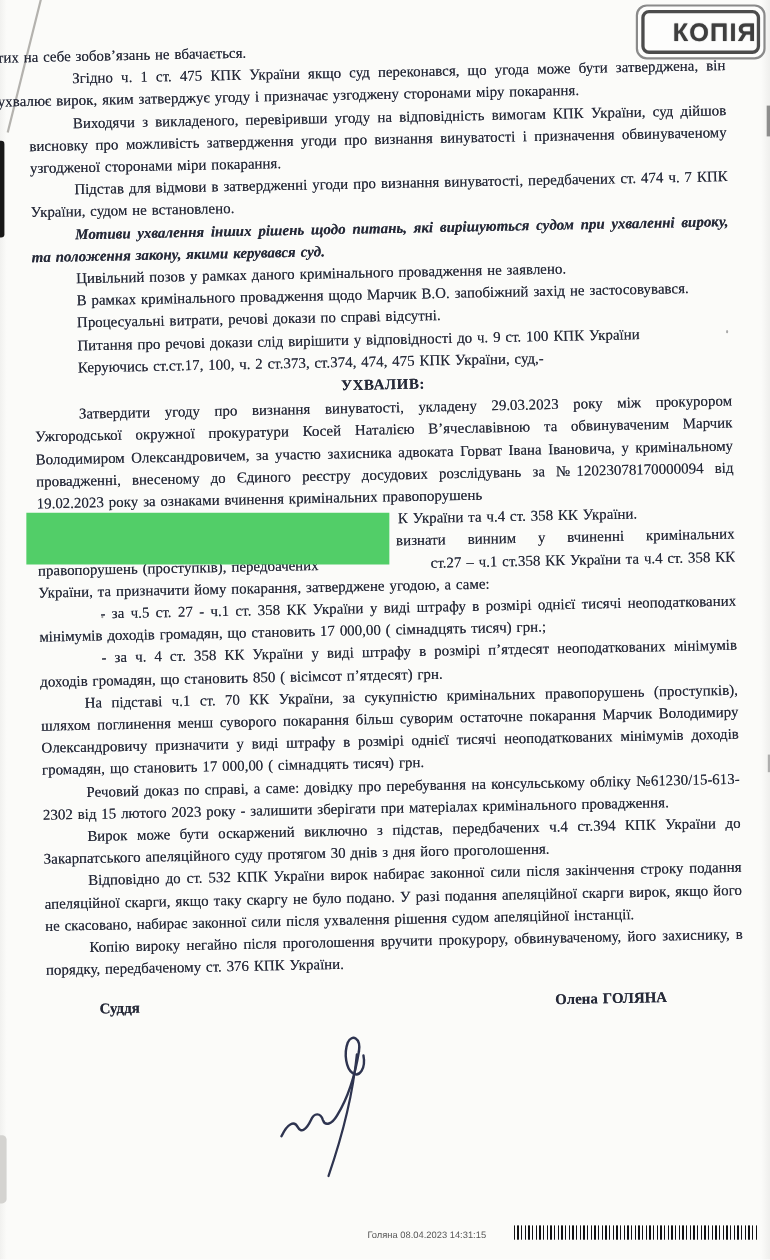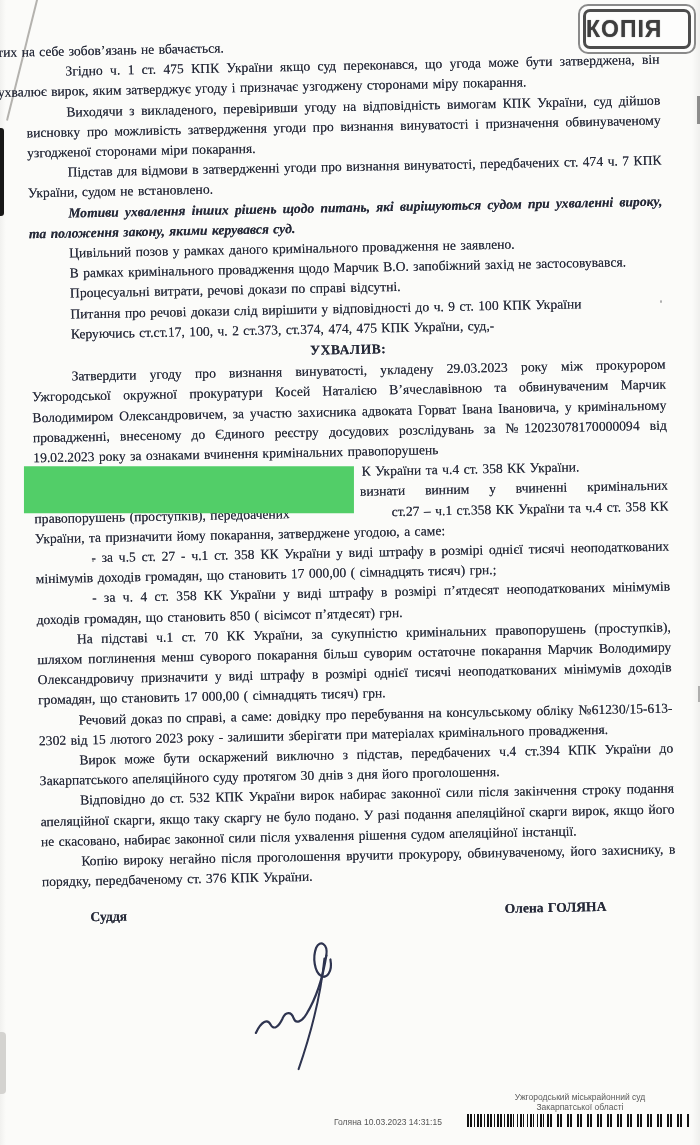--- a/index.html
+++ b/index.html
@@ -24,21 +24,21 @@
   .edge-blotch{position:absolute;left:0;top:1032px;width:6px;height:62px;background:#d4d3d0;border-radius:0 4px 4px 0;}
   
   .stamp{
     position:absolute;left:578px;top:4px;width:118px;height:50px;
     border:2px solid #8a8a8a;border-radius:10px;background:#fdfdfc;
     display:flex;align-items:center;justify-content:center;box-sizing:border-box;
     padding:3px;
   }
   .stamp-inner{
     width:100%;height:100%;border:3px solid #4c4c4c;border-radius:7px;
-    display:flex;align-items:center;justify-content:flex-start;box-sizing:border-box;
+    display:flex;align-items:center;justify-content:flex-end;box-sizing:border-box;padding-left:34px;
   }
   .stamp-text{
     font-family:"Liberation Sans", sans-serif;font-weight:700;font-size:23px;
     letter-spacing:1px;color:#3e3e3e;text-shadow:0 0 1px #777;
   }
   
   .tilt{position:absolute;left:0;top:0;width:700px;height:1145px;transform:rotate(-1.15deg);transform-origin:350px 590px;}
   .doc{
     position:absolute;left:36px;right:30px;top:36px;
     font-size:13.6px;line-height:20.2px;word-spacing:1px;
@@ -145,22 +145,18 @@
     </div>
 
     <svg class="signature-svg" width="100" height="175" viewBox="0 0 100 175" fill="none">
       <path d="M4,133 C10,121 16,119 19,125 C22,131 27,127 31,119 C34,112 40,112 42,119 C44,125 50,123 55,115 C64,101 72,79 76,57" stroke="#2e3450" stroke-width="2.2" stroke-linecap="round" fill="none"></path>
       <path d="M76,57 C78,45 70,41 66,49 C62,59 64,73 70,77 C76,81 82,73 80,61" stroke="#2e3450" stroke-width="2.2" stroke-linecap="round" fill="none"></path>
       <path d="M74,60 C70,94 60,132 46,170" stroke="#2e3450" stroke-width="2" stroke-linecap="round" fill="none"></path>
     </svg>
   </div>
 
   <div class="footer">
-    <div class="court">
-      <div>Ужгородський міськрайонний суд</div>
-      <div>Закарпатської області</div>
-    </div>
-    <div class="meta">Голяна 10.03.2023 14:31:15</div>
+    <div class="meta">Голяна 08.04.2023 14:31:15</div>
     <div class="barcode"></div>
     <div class="barcode-text">*717*40362680*1*1*</div>
   </div>
 
 </div>
 
 </body></html>

